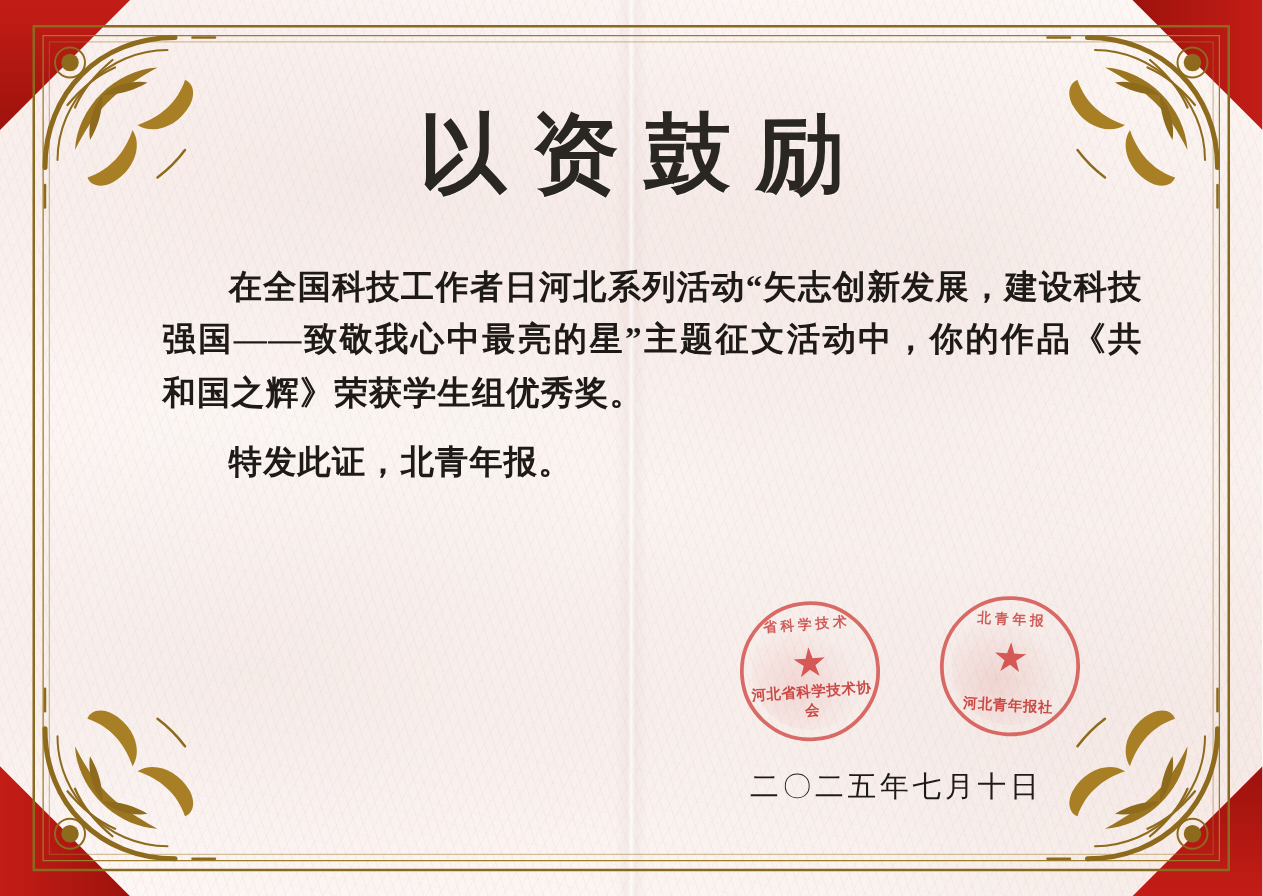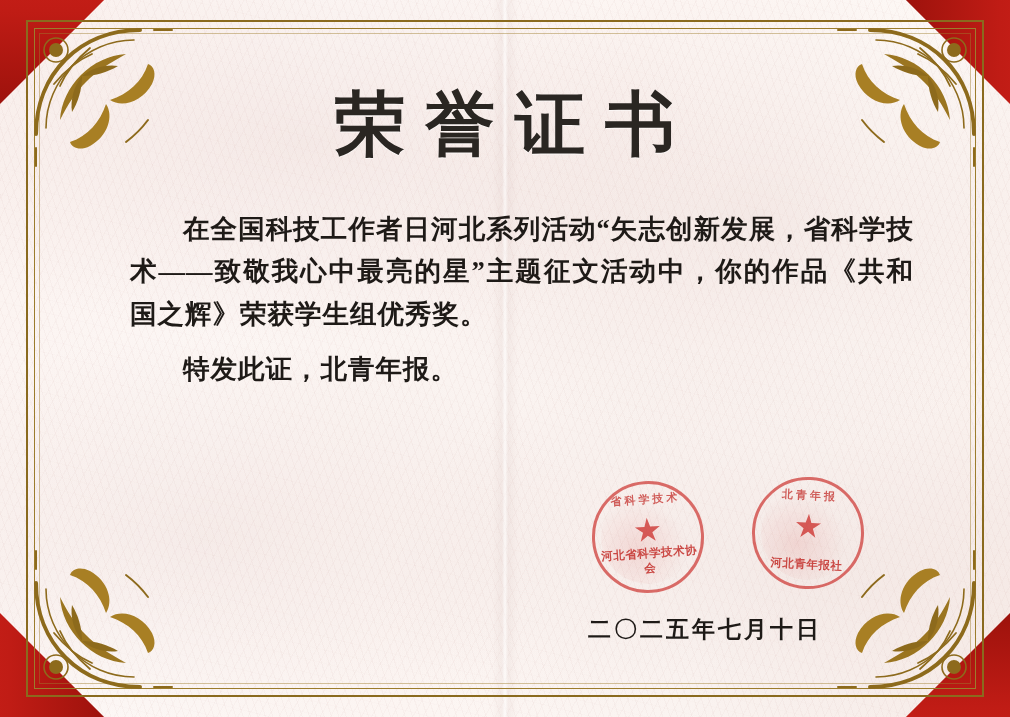--- a/index.html
+++ b/index.html
@@ -253,24 +253,24 @@
     font-family: "Liberation Sans", sans-serif;
   }
   .seal-smudge {
     position: absolute;
     inset: 6px;
     border-radius: 50%;
     background: radial-gradient(circle at 38% 62%, rgba(200,30,26,.12), rgba(255,255,255,0) 62%);
   }
   .date-line {
     position: absolute;
-    left: 136px;
+    left: 148px;
     bottom: 6px;
     font-size: 23px;
-    font-weight: 700;
+    font-weight: 400;
     letter-spacing: 3px;
     color: #1e1a17;
     white-space: nowrap;
   }
 </style>
 </head>
 <body>
 
 <div class="page">
 
@@ -372,25 +372,25 @@
         <path d="M96 118 C104 112 112 104 118 96" stroke-width="2"></path>
         <path d="M6 124 L6 142" stroke-width="2"></path>
         <path d="M124 6 L142 6" stroke-width="2"></path>
       </g>
     </svg>
   </div>
 
   <div class="content">
 
     <div class="title-block">
-      <div class="cert-title">荣誉证书</div>
+      <div class="cert-title">以资鼓励</div>
     </div>
 
     <div class="body-block">
-      <div class="para first">在全国科技工作者日河北系列活动“矢志创新发展，省科学技术——致敬我心中最亮的星”主题征文活动中，你的作品《共和国之辉》荣获学生组优秀奖。</div>
+      <div class="para first">在全国科技工作者日河北系列活动“矢志创新发展，建设科技强国——致敬我心中最亮的星”主题征文活动中，你的作品《共和国之辉》荣获学生组优秀奖。</div>
       <div class="para second">特发此证，北青年报。</div>
     </div>
 
     <div class="signature-area">
       <div class="seals">
 
         <div class="seal seal-1">
           <div class="seal-smudge"></div>
           <div class="seal-arc">省科学技术</div>
           <div class="star"></div>

